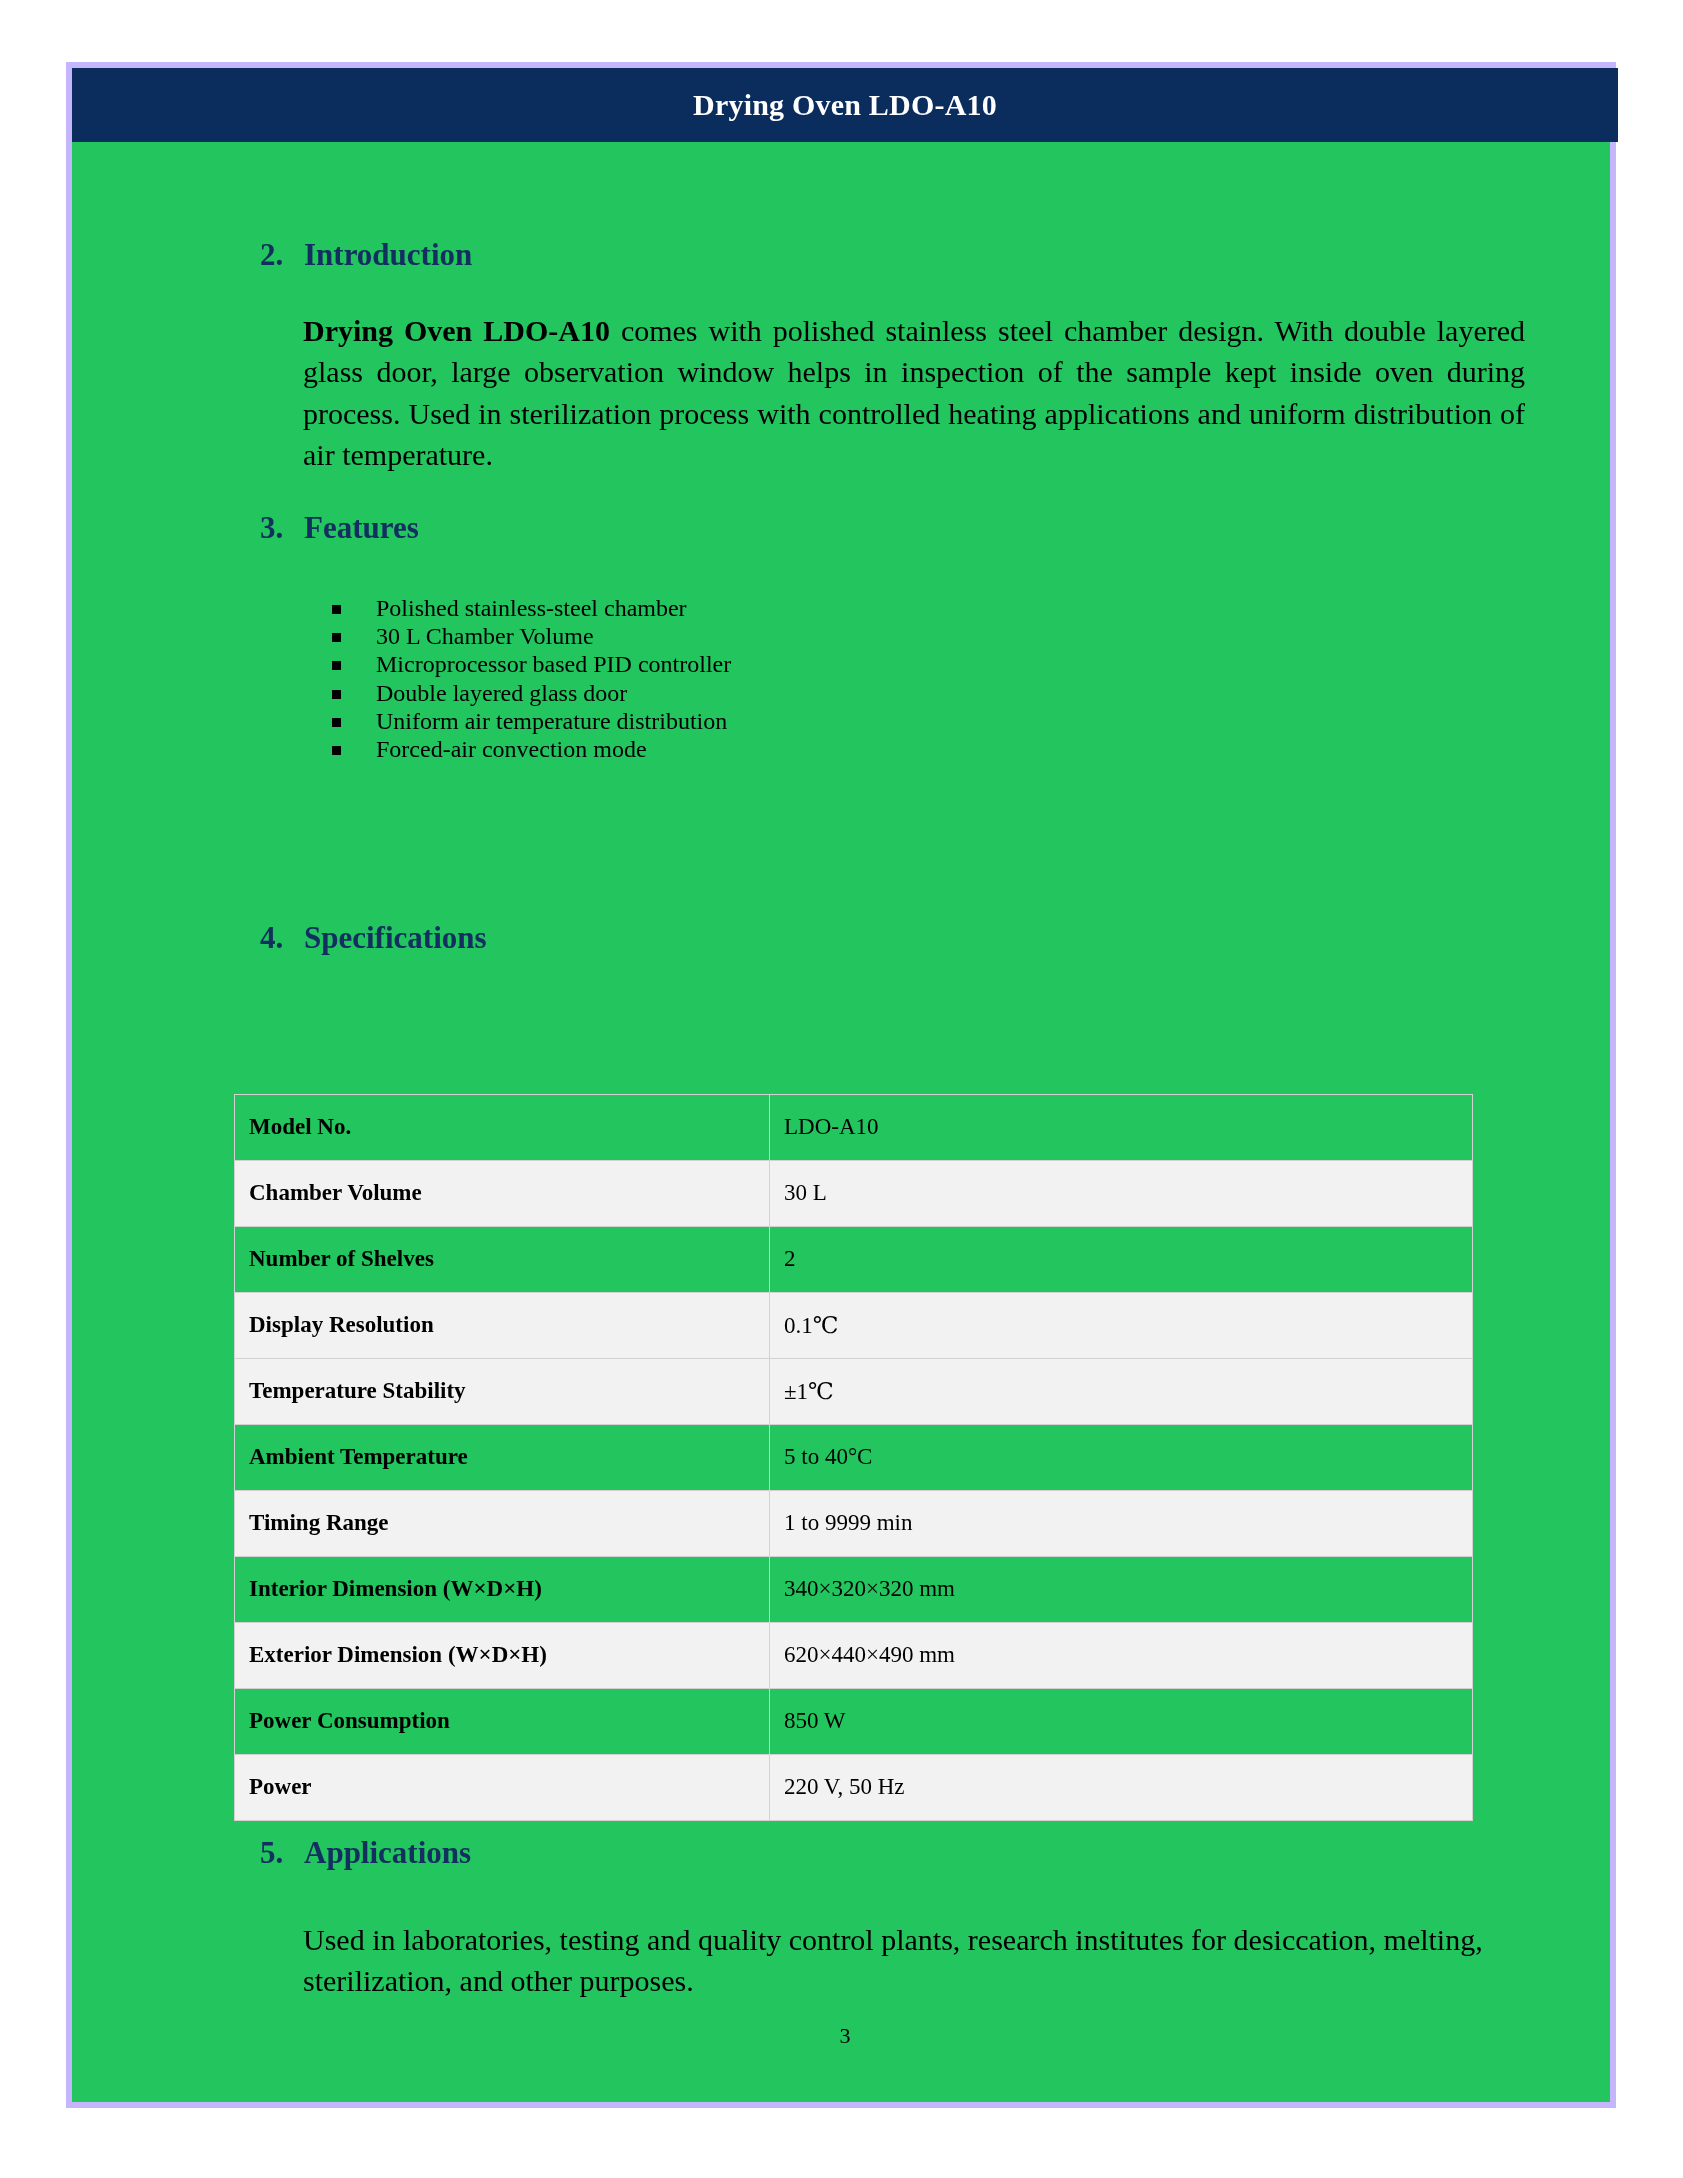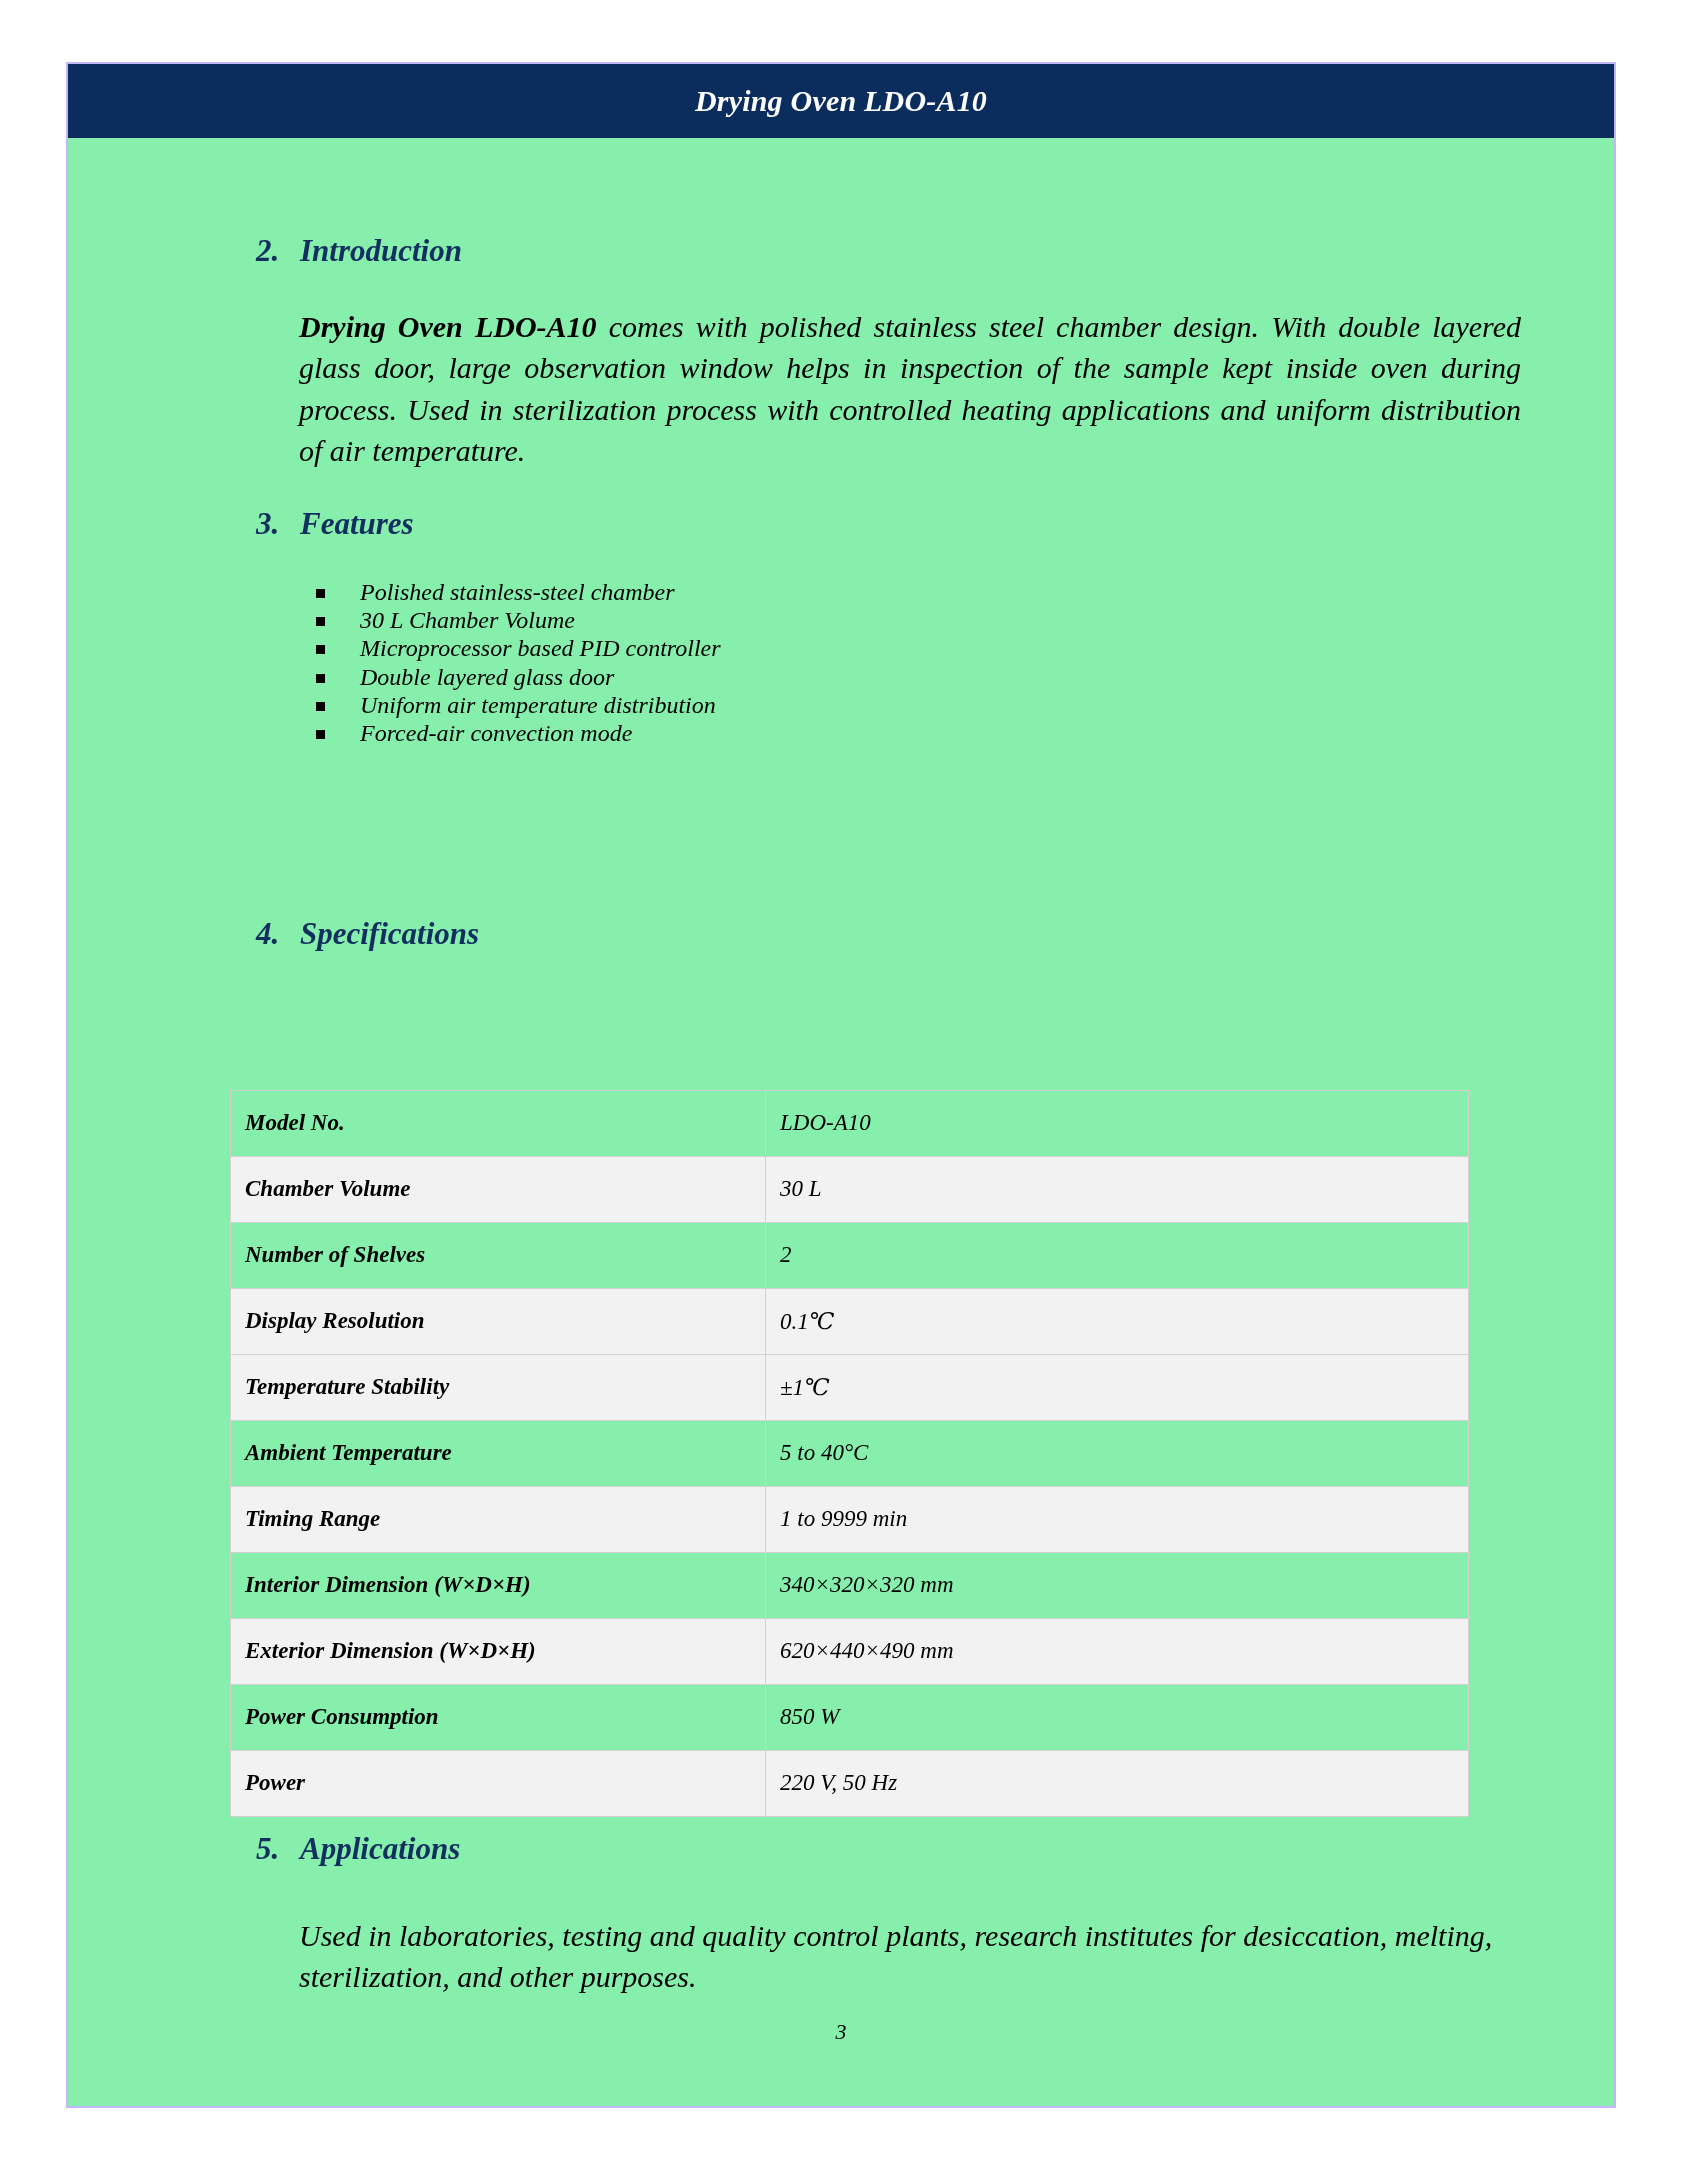--- a/index.html
+++ b/index.html
@@ -13,24 +13,23 @@
     font-family: "Liberation Serif", "DejaVu Serif", serif;
     -webkit-font-smoothing: antialiased;
   }
 
   .page {
     position: absolute;
     left: 66px;
     top: 62px;
     width: 1550px;
     height: 2046px;
-    border: 2px solid #c4b5fd;
+    border: 6px solid #c4b5fd;
     box-sizing: border-box;
-    background: #86efac;
-    font-style: italic;
+    background: #22c55e;
   }
 
   
   .doc-header {
     position: absolute;
     left: 0;
     top: 0;
     width: 1546px;
     height: 74px;
     background: #0a2d5e;
@@ -76,21 +75,21 @@
     line-height: 1.38;
     color: #000000;
     text-align: justify;
     font-family: "Liberation Serif", "DejaVu Serif", serif;
   }
   .para b { font-weight: bold; }
 
   
   .bullets {
     list-style: none;
-    margin: 0;
+    margin: 12px;
     padding: 0;
   }
   .bullets li {
     position: relative;
     font-size: 24px;
     line-height: 1.175;
     color: #000;
     padding-left: 47px;
     font-family: "Liberation Serif", "DejaVu Serif", serif;
   }

